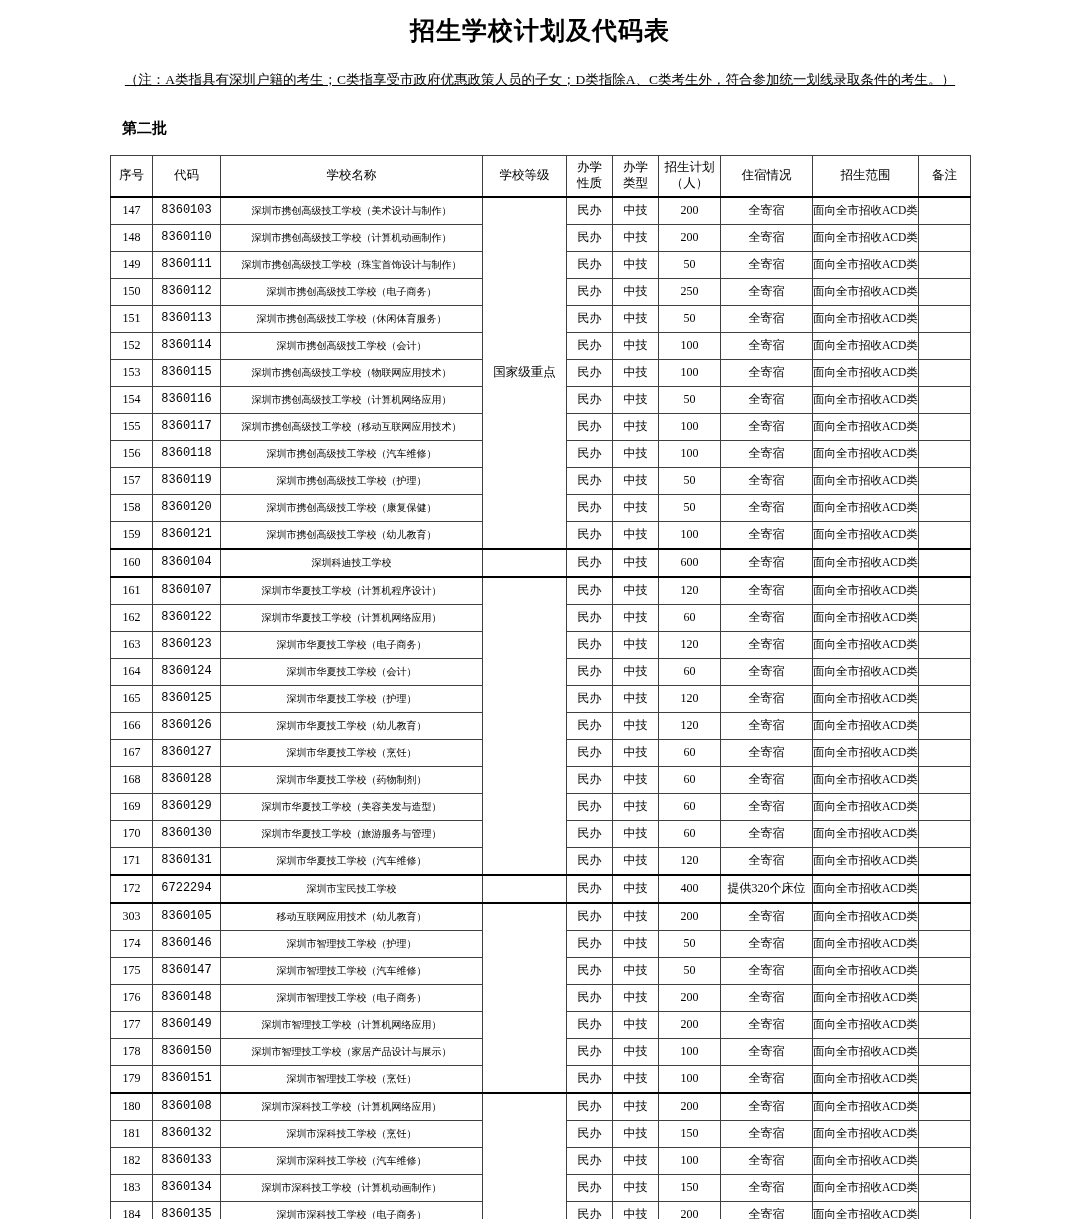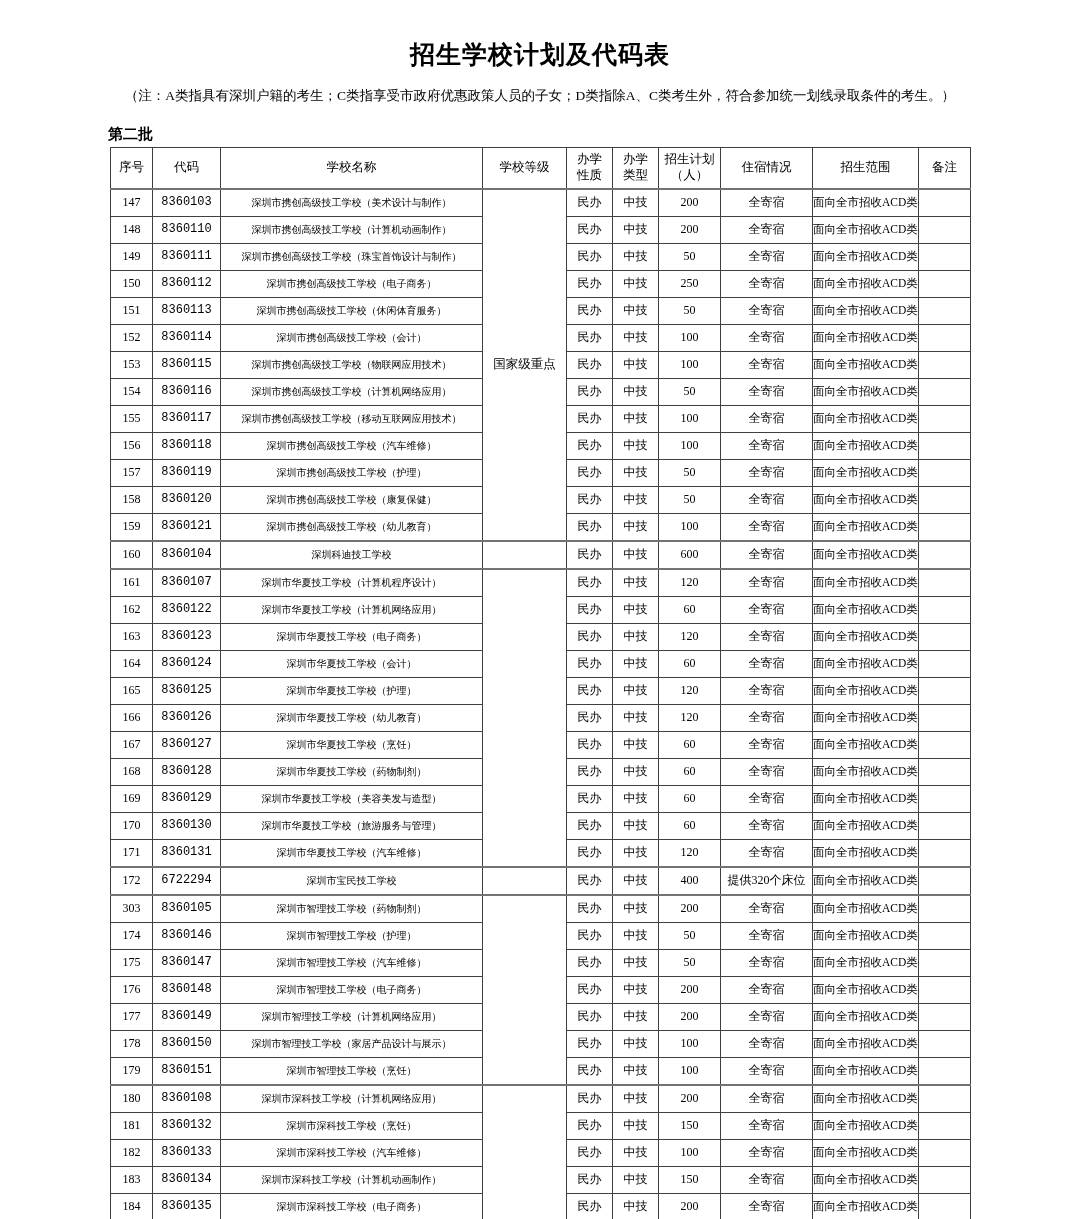--- a/index.html
+++ b/index.html
@@ -20,35 +20,36 @@
     height: 1219px;
     box-sizing: border-box;
     padding: 0;
   }
   .doc-title {
     text-align: center;
     font-size: 25px;
     font-weight: bold;
     letter-spacing: 1px;
     margin: 0;
-    padding-top: 40px;
+    padding-top: 16px;
     line-height: 1.2;
   }
   .doc-note {
     text-align: center;
     font-size: 13.5px;
-    margin: 4px;
+    margin: 12px;
     padding-top: 13px;
     letter-spacing: 0px;
     line-height: 1.3;
+    text-decoration: underline;
   }
   .batch-label {
     font-size: 15px;
     font-weight: bold;
-    margin: 0;
+    margin: 14px;
     padding: 16px 8px 4px 108px;
     line-height: 1.2;
   }
   table.plan-table {
     border-collapse: collapse;
     table-layout: fixed;
     margin: 0 0 0 110px;
     width: 860px;
     font-size: 12px;
   }
@@ -87,21 +88,21 @@
   td.cell-seq  { font-size: 12px; }
   td.cell-code { font-size: 12px; font-family: Liberation Mono, monospace; }
   td.cell-name { font-size: 10px; }
   td.cell-grade{ font-size: 12.5px; }
   td.cell-dorm { font-size: 12px; }
   td.cell-scope{ font-size: 11.5px; }
 
   
   tr.group-start > td,
   tr.group-start > th {
-    border-top: 2px solid #737373;
+    border-top: 2px solid #000000;
   }
 </style>
 </head>
 <body>
 
 <div class="page">
 
   <h1 class="doc-title">招生学校计划及代码表</h1>
 
   <p class="doc-note">（注：A类指具有深圳户籍的考生；C类指享受市政府优惠政策人员的子女；D类指除A、C类考生外，符合参加统一划线录取条件的考生。）</p>
@@ -431,21 +432,21 @@
           <td class="cell-nature">民办</td>
           <td class="cell-type">中技</td>
           <td class="cell-plan">400</td>
           <td class="cell-dorm">提供320个床位</td>
           <td class="cell-scope">面向全市招收ACD类考生</td>
           <td class="cell-remark"></td>
         </tr>
         <tr class="group-start">
           <td class="cell-seq">303</td>
           <td class="cell-code">8360105</td>
-          <td class="cell-name">深圳市智理技工学校（药物制剂）</td>
+          <td class="cell-name">移动互联网应用技术（幼儿教育）</td>
           <td class="cell-grade" rowspan="7"></td>
           <td class="cell-nature">民办</td>
           <td class="cell-type">中技</td>
           <td class="cell-plan">200</td>
           <td class="cell-dorm">全寄宿</td>
           <td class="cell-scope">面向全市招收ACD类考生</td>
           <td class="cell-remark"></td>
         </tr>
         <tr>
           <td class="cell-seq">174</td>

